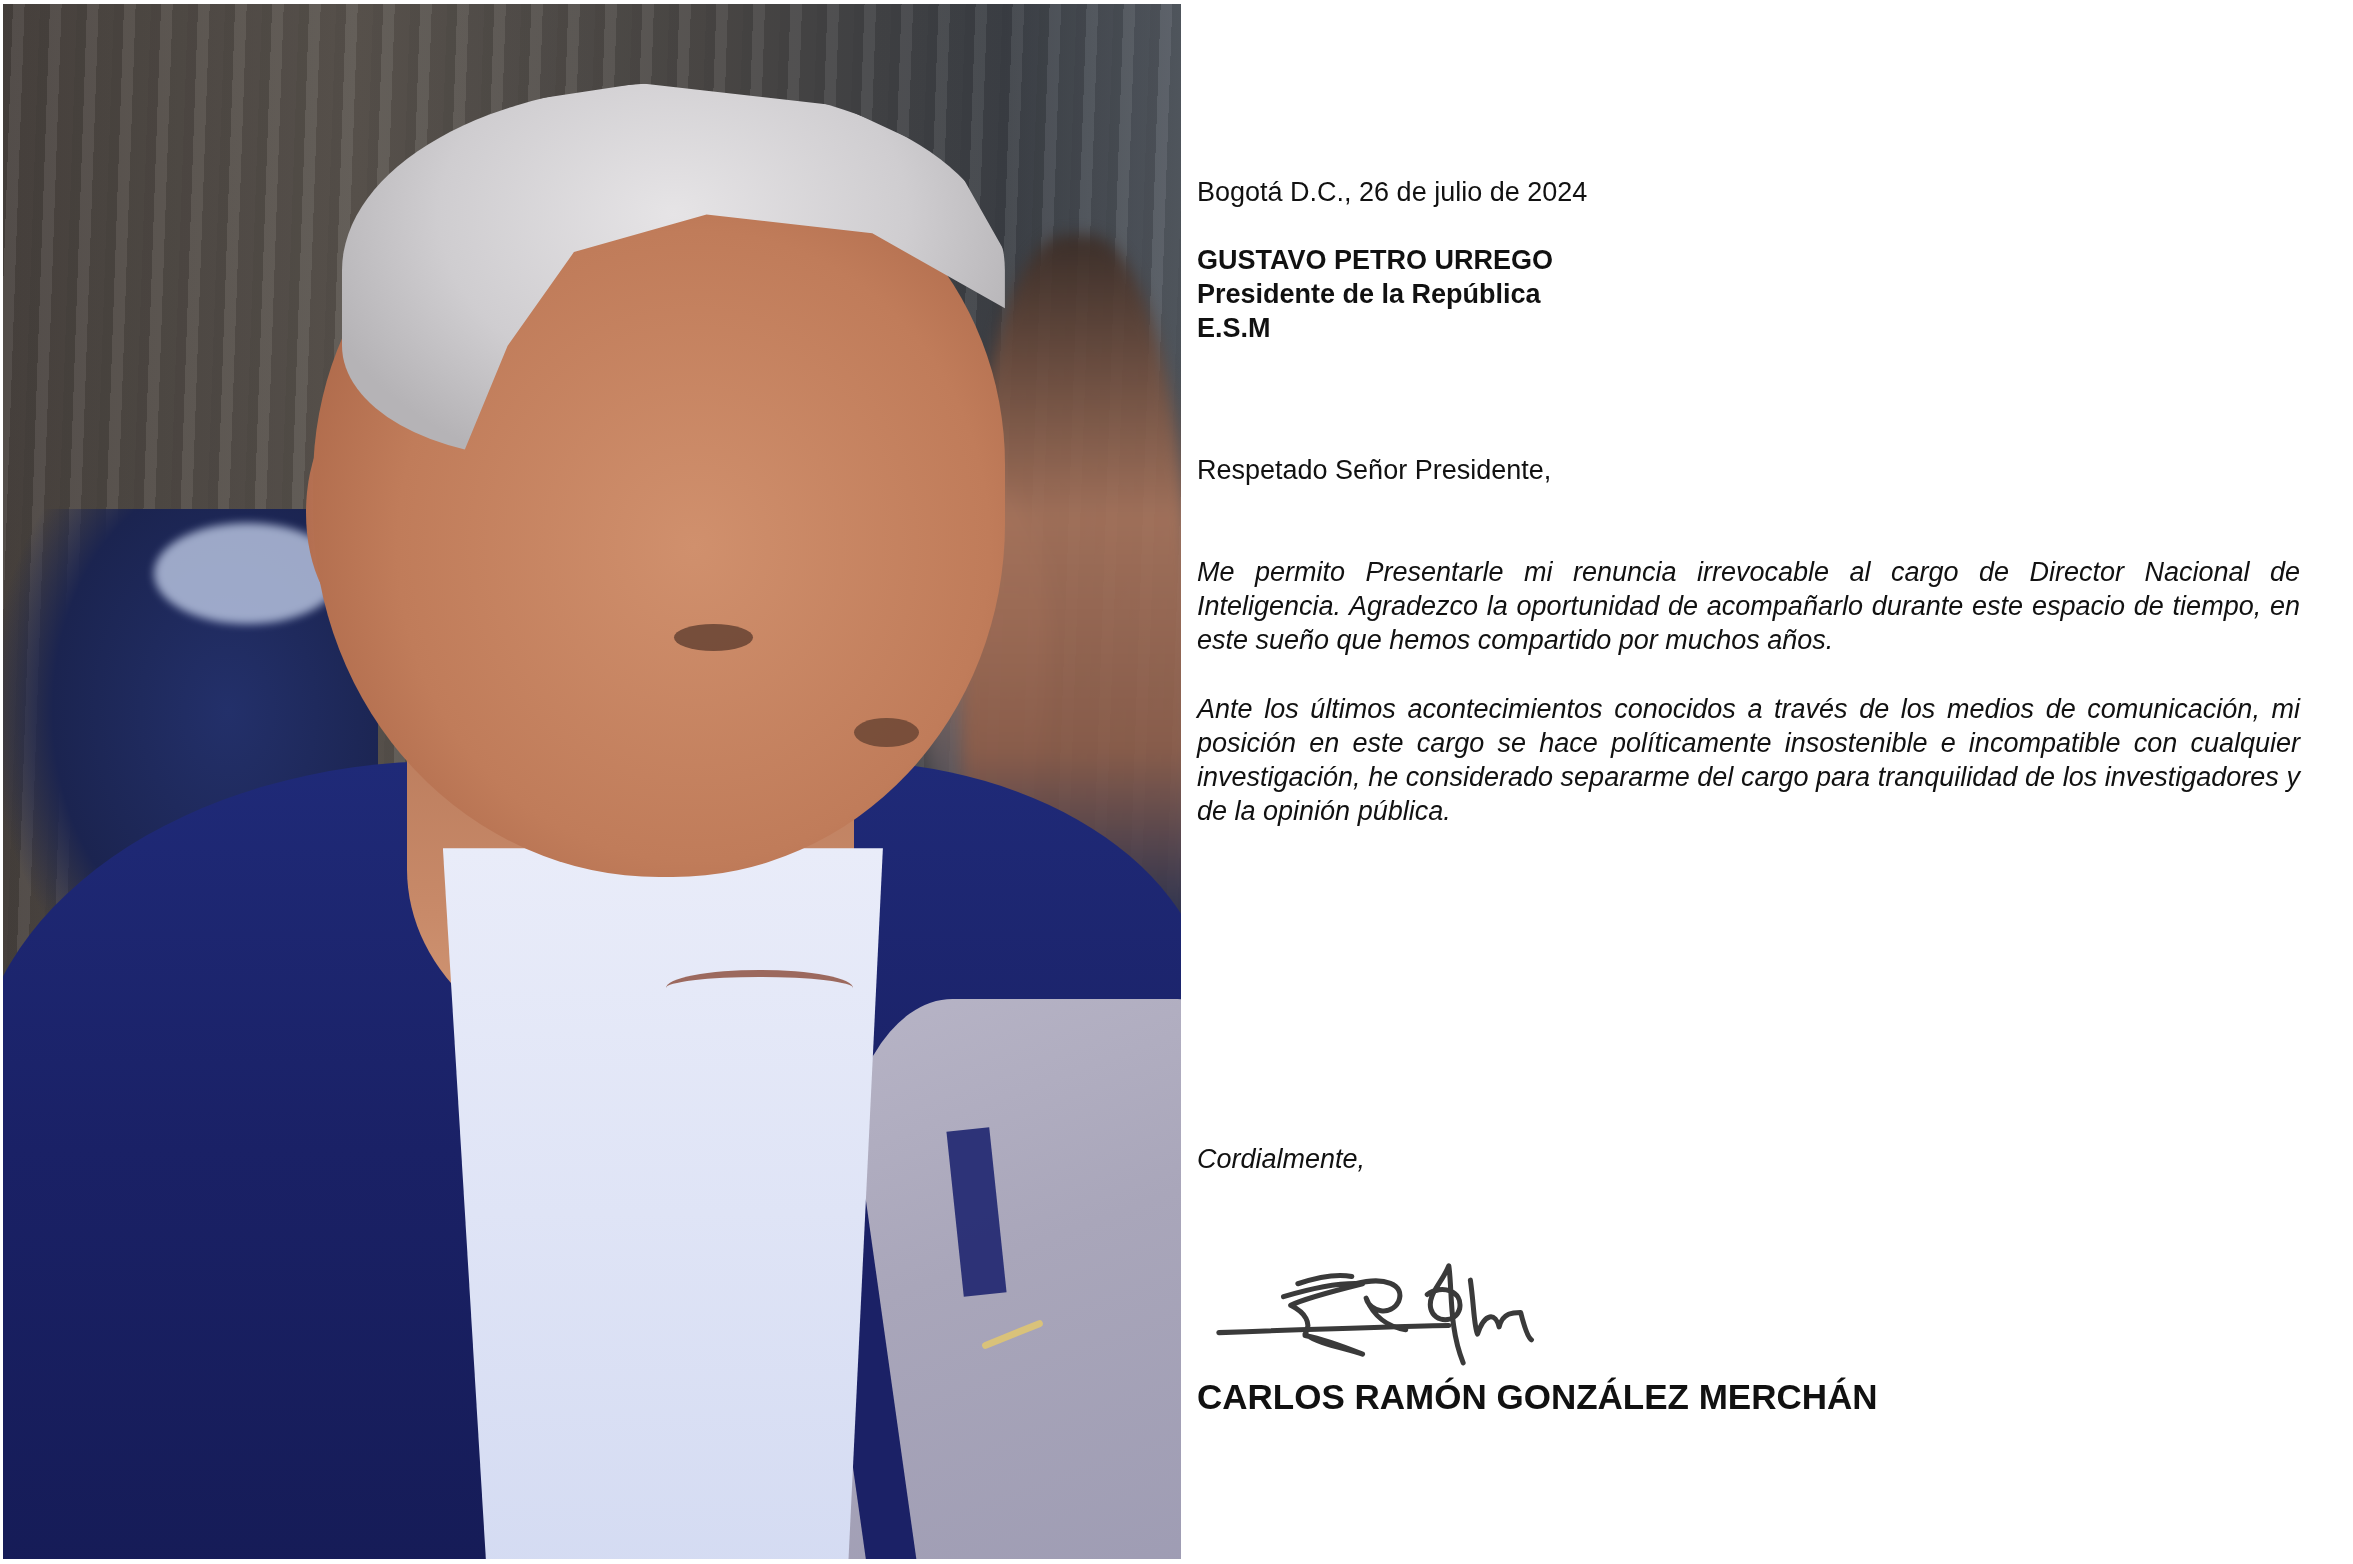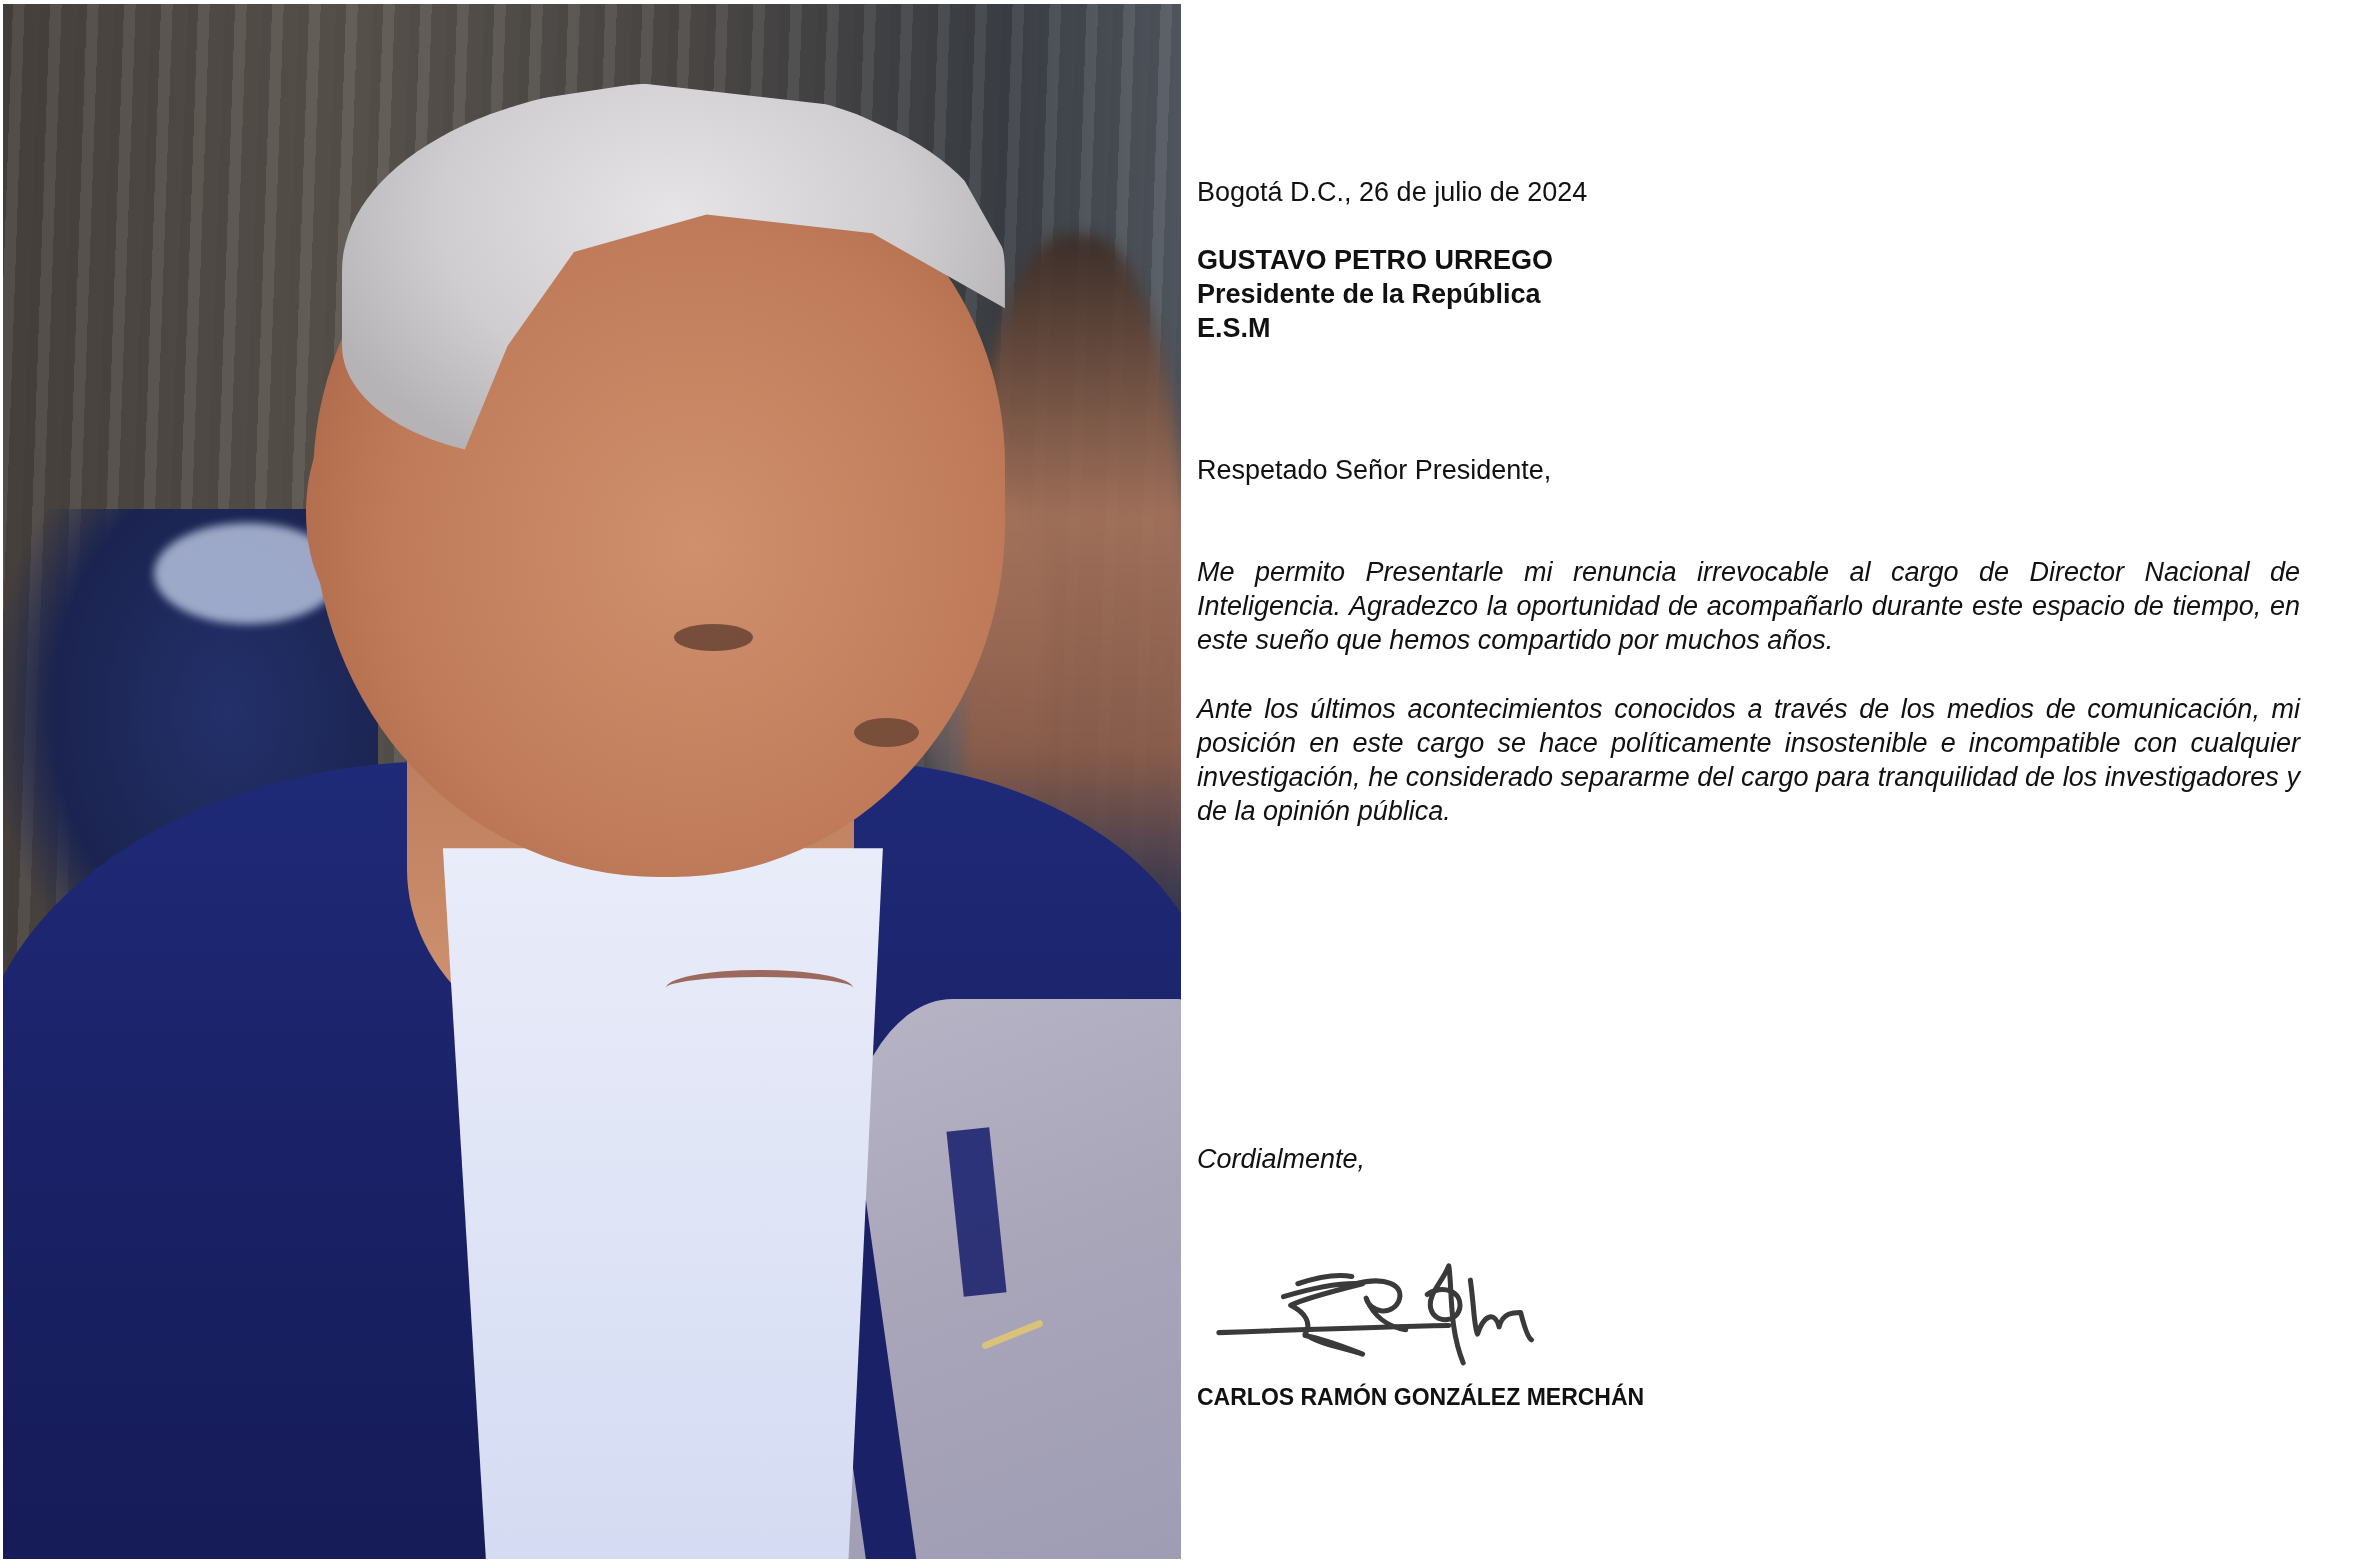--- a/index.html
+++ b/index.html
@@ -89,21 +89,21 @@
     .letter .justify { text-align: justify; text-align-last: left; font-style: italic; }
     .date { top: 175px; }
     .recipient { top: 243px; }
     .salutation { top: 453px; }
     .p1 { top: 555px; }
     .p2 { top: 692px; }
     .p3 { top: 862px; }
     .p4 { top: 964px; }
     .closing { top: 1142px; font-style: italic; }
     .signature { position: absolute; left: 14.4px; top: 1255px; width: 375px; height: 115px; }
-    .signer { top: 1380px; font-size: 23px; }
+    .signer { top: 1380px; font-size: 35px; }
   </style>
 </head>
 <body>
 
 <div class="photo" title="Portrait of a gray-haired man in a navy blazer and light blue open-collar shirt, with people blurred in the background">
   <div class="bg-streaks"></div>
   <div class="bg-person-left"></div>
   <div class="bg-person-left-collar"></div>
   <div class="bg-person-right2"></div>
   <div class="bg-person-right"></div>

